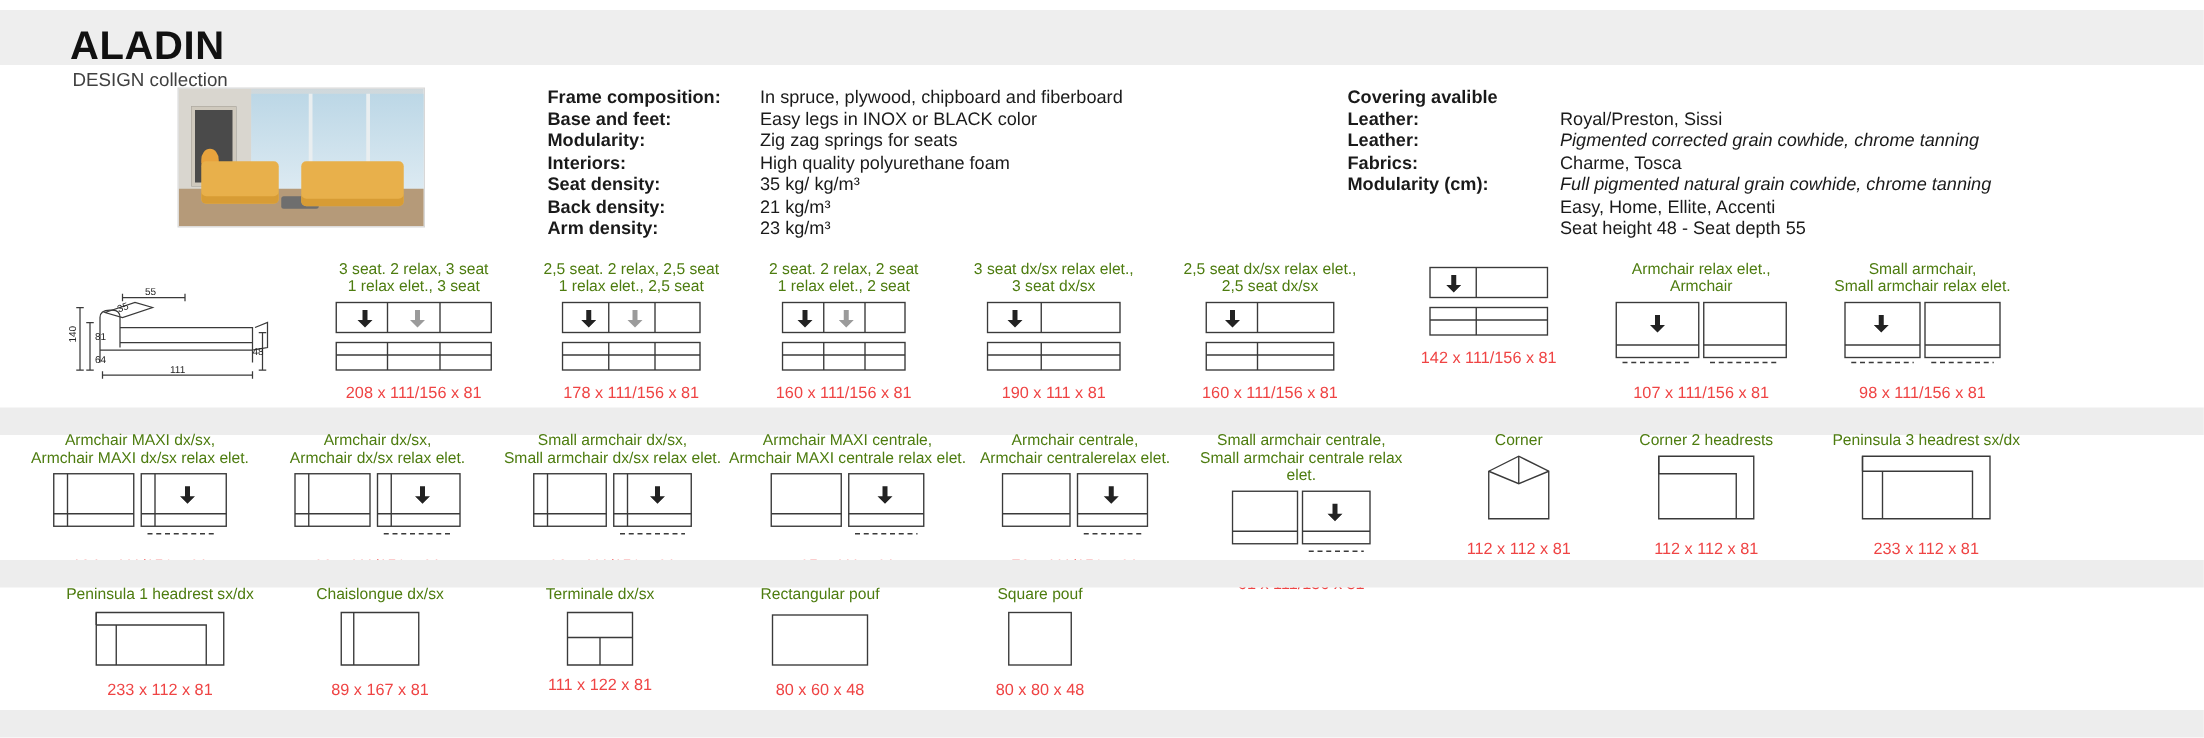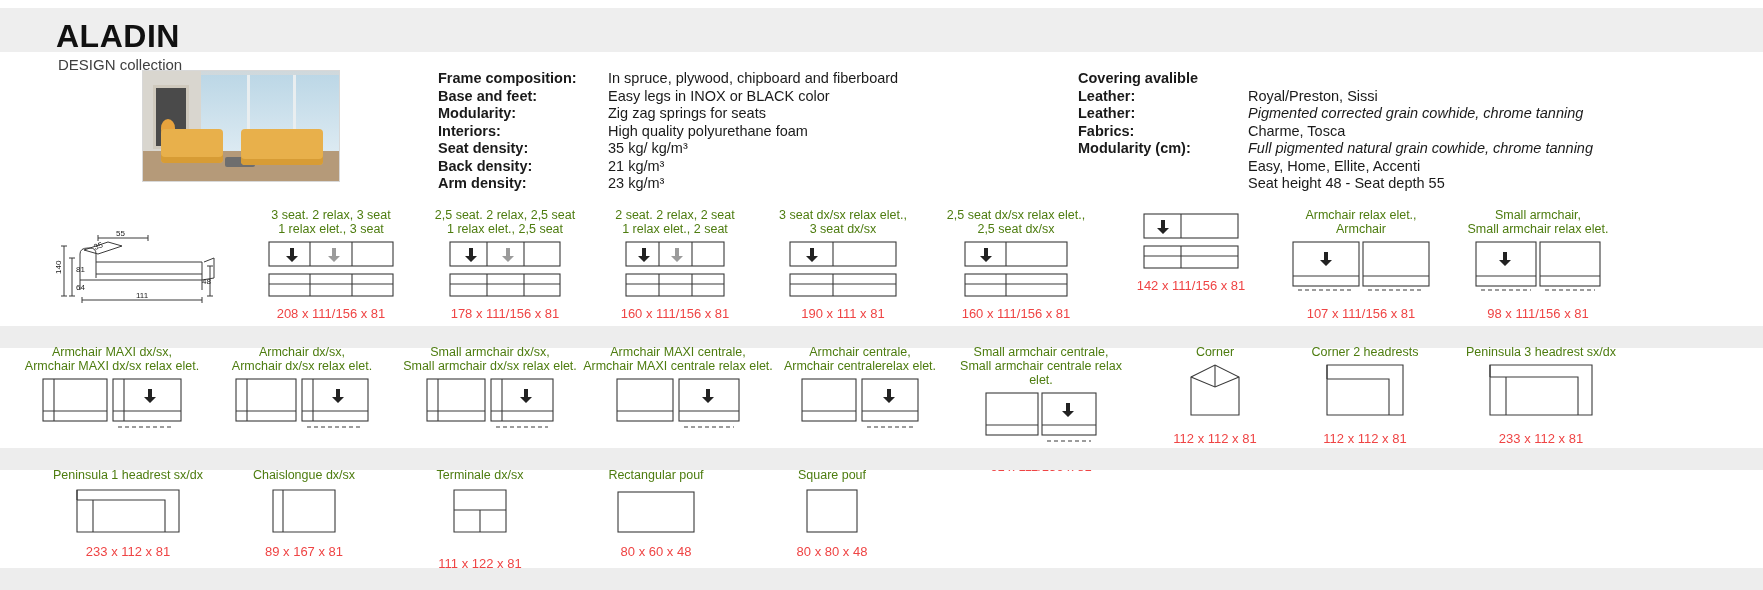--- a/index.html
+++ b/index.html
@@ -610,21 +610,21 @@
       <div class="title-lines">Terminale dx/sx</div>
       <div class="icon-wrap" style="height:50px; margin-top:6px;">
         <svg width="56" height="50" viewBox="0 0 56 50">
           <g fill="none" stroke="#3a3a3a" stroke-width="1.1">
             <path d="M2 2 L54 2 L54 44 L2 44 Z"></path>
             <path d="M2 22 L54 22"></path>
             <path d="M28 22 L28 44"></path>
           </g>
         </svg>
       </div>
-      <div class="dim" style="margin-top:18px;">111 x 122 x 81</div>
+      <div class="dim" style="margin-top:2px;">111 x 122 x 81</div>
     </div>
 
     <div class="cell" style="left:568px; top:0; width:176px;">
       <div class="title-lines">Rectangular pouf</div>
       <div class="icon-wrap" style="height:50px; margin-top:6px;">
         <svg width="80" height="50" viewBox="0 0 80 50">
           <g fill="none" stroke="#3a3a3a" stroke-width="1.1">
             <rect x="2" y="4" width="76" height="40"></rect>
           </g>
         </svg>

